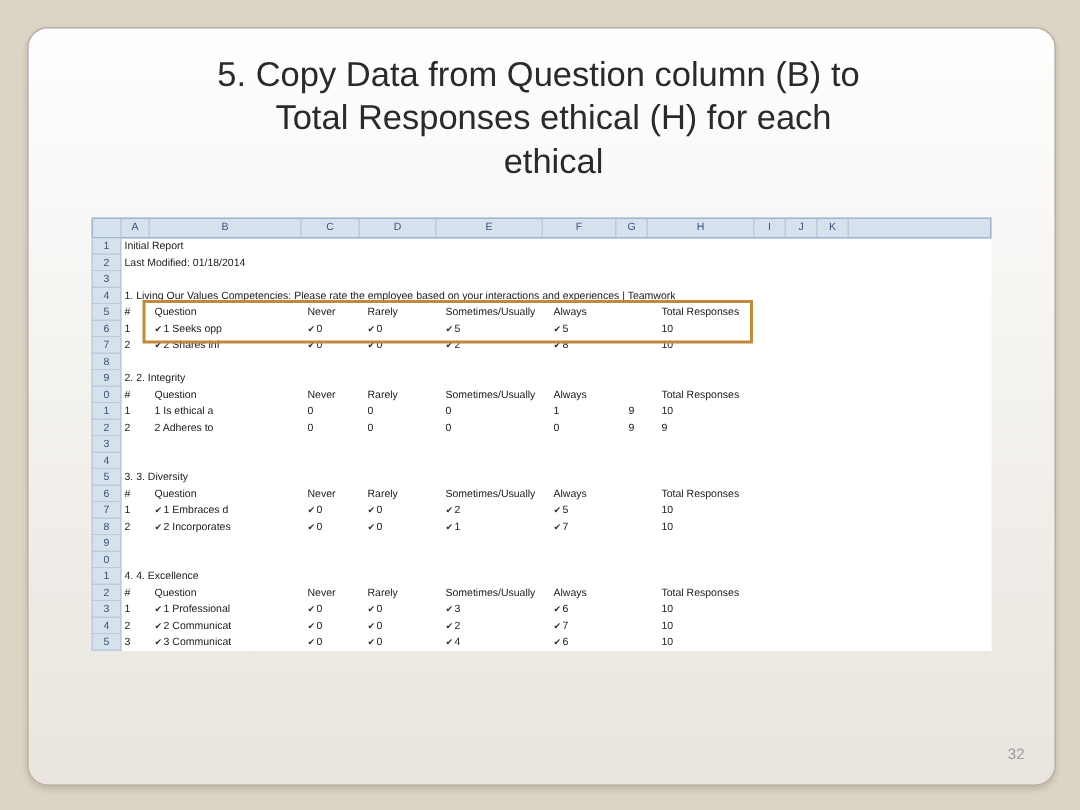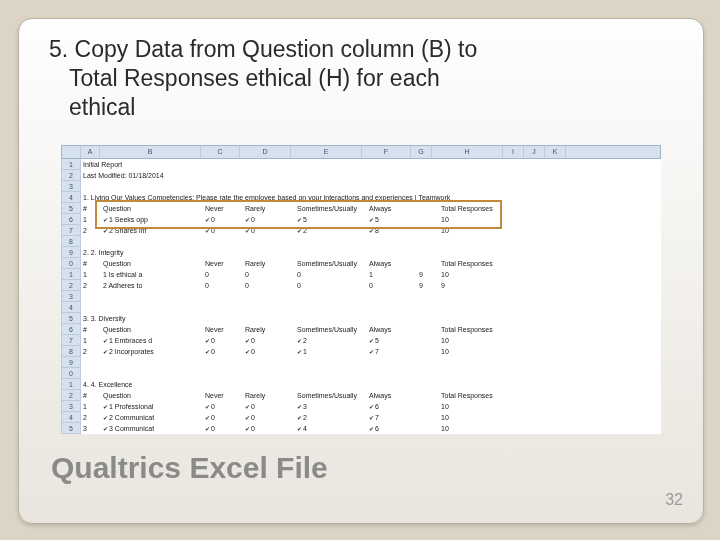--- a/index.html
+++ b/index.html
@@ -24,20 +24,21 @@
   }
   .step-text {
     position: absolute;
     left: 30px;
     top: 16px;
     width: 620px;
     font-size: 23px;
     line-height: 1.25;
     color: #2a2a2a;
     font-family: Verdana, Geneva, sans-serif;
+    text-align: center;
   }
   .step-text .indent {
     display: block;
     padding-left: 20px;
   }
   .excel-shot {
     position: absolute;
     left: 42px;
     top: 126px;
     width: 600px;
@@ -102,21 +103,21 @@
     bottom: 38px;
     font-size: 30px;
     font-weight: bold;
     color: #8a8a8a;
     font-family: Verdana, Geneva, sans-serif;
   }
   .page-num {
     position: absolute;
     right: 20px;
     bottom: 14px;
-    font-size: 16px;
+    font-size: 10px;
     color: #9a9a9a;
   }
   .chk::before { content: "✔"; font-size:6px; margin-right:1px; color:#333; }
 </style>
 </head>
 <body>
 
 <div class="slide-card">
 
   <div class="step-text">
@@ -329,15 +330,14 @@
       <div class="cell cD chk">0</div>
       <div class="cell cE chk">4</div>
       <div class="cell cF chk">6</div>
       <div class="cell cG"></div>
       <div class="cell cH">10</div>
     </div>
 
     <div class="highlight-box" style="left:34px; top:55px; width:403px; height:25px;"></div>
   </div>
 
-  <div class="footer-title">Qualtrics Excel File</div>
   <div class="page-num">32</div>
 </div>
 
 </body></html>

